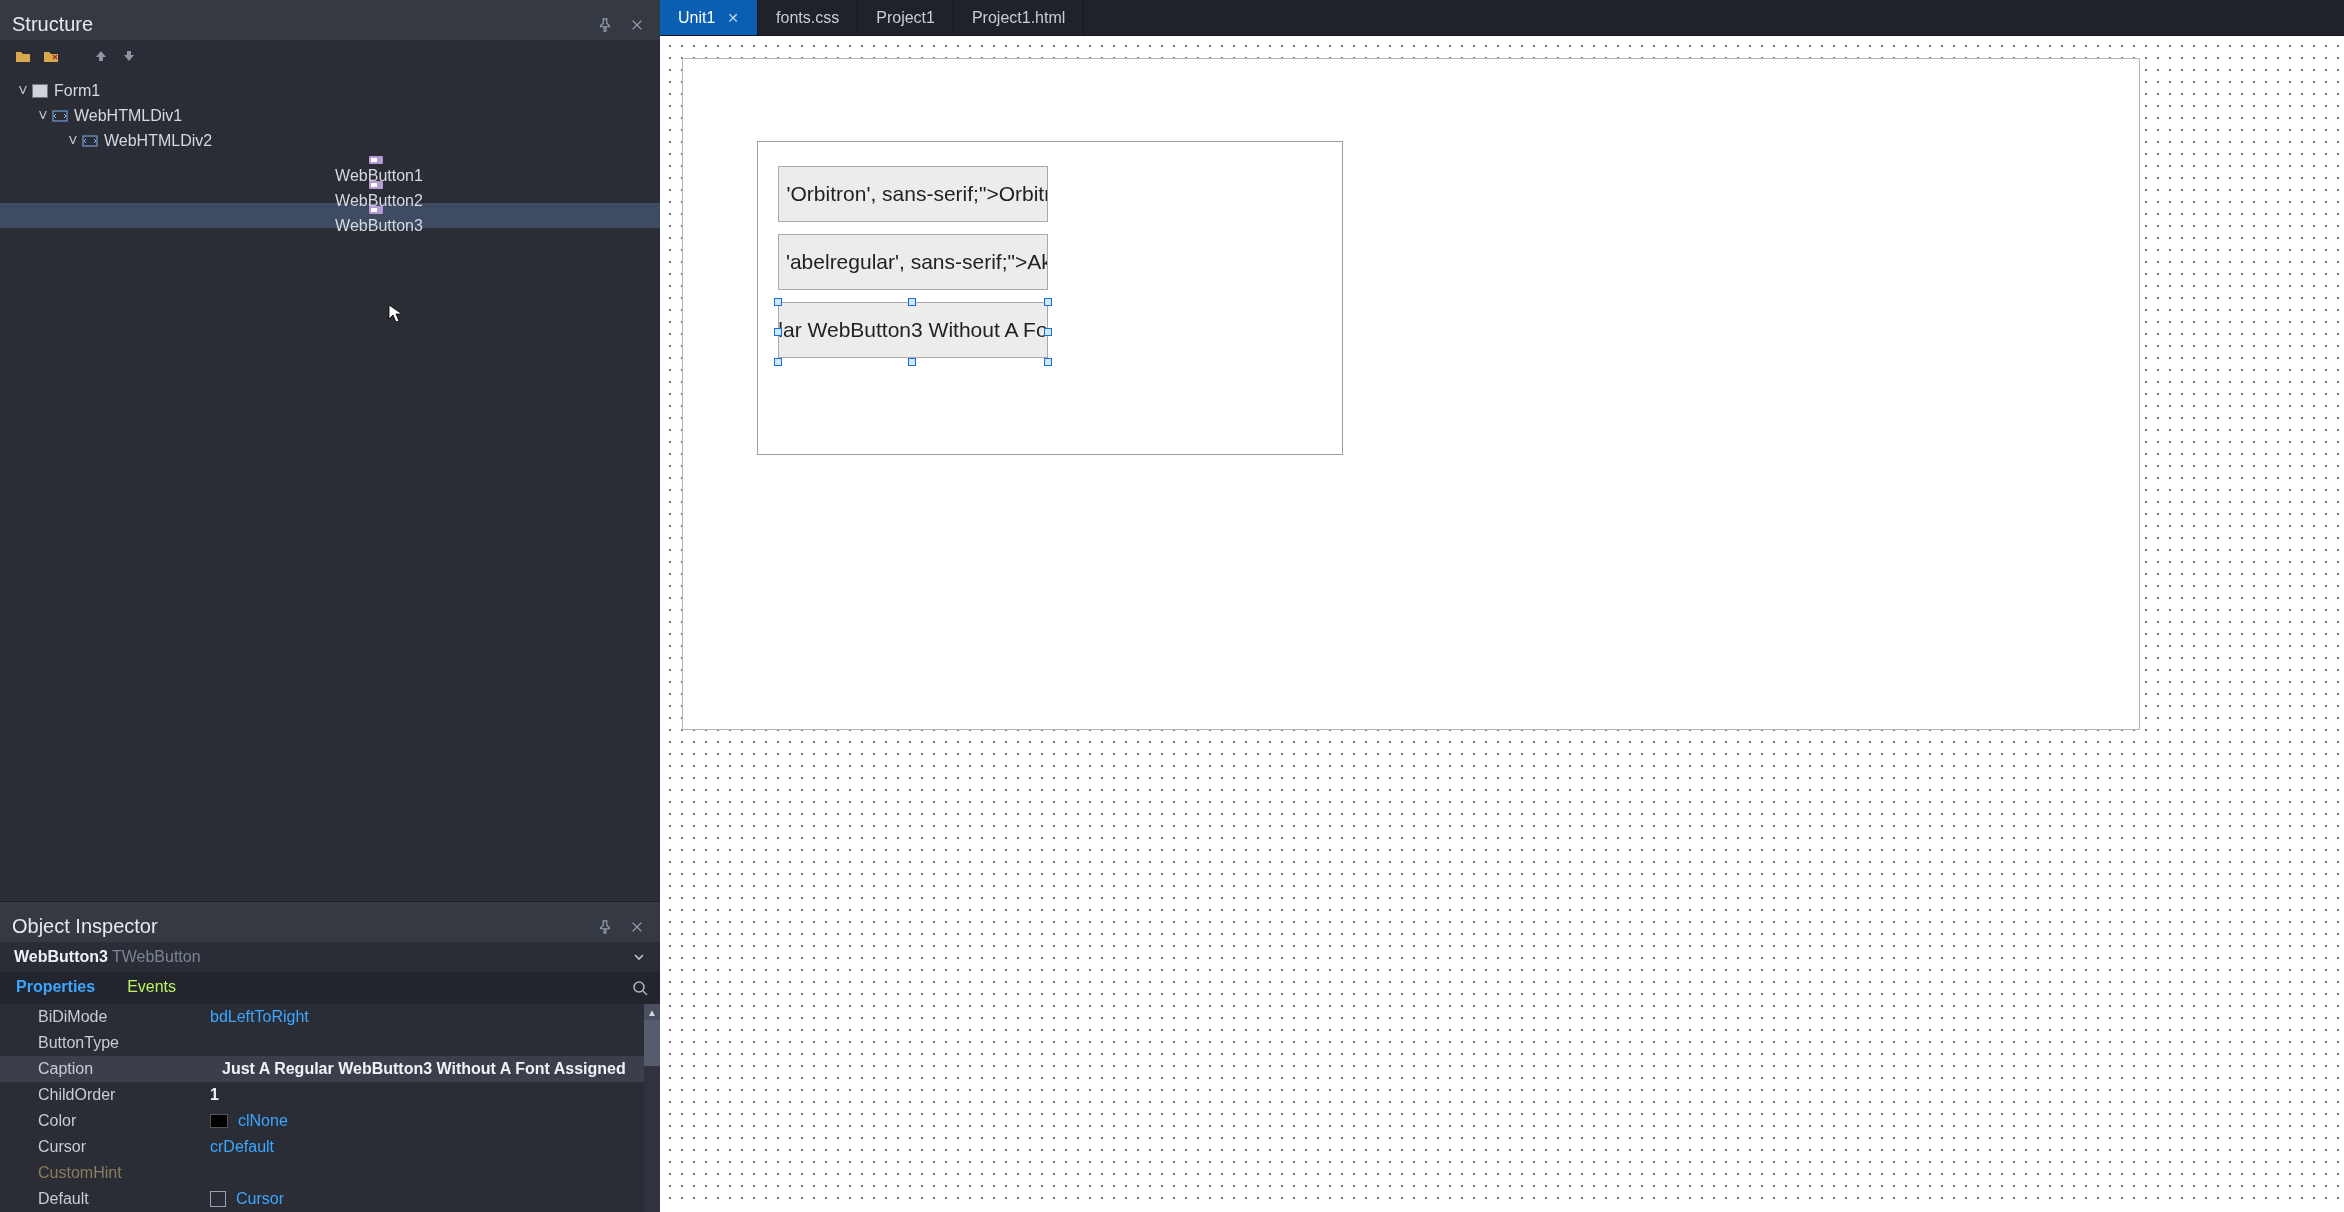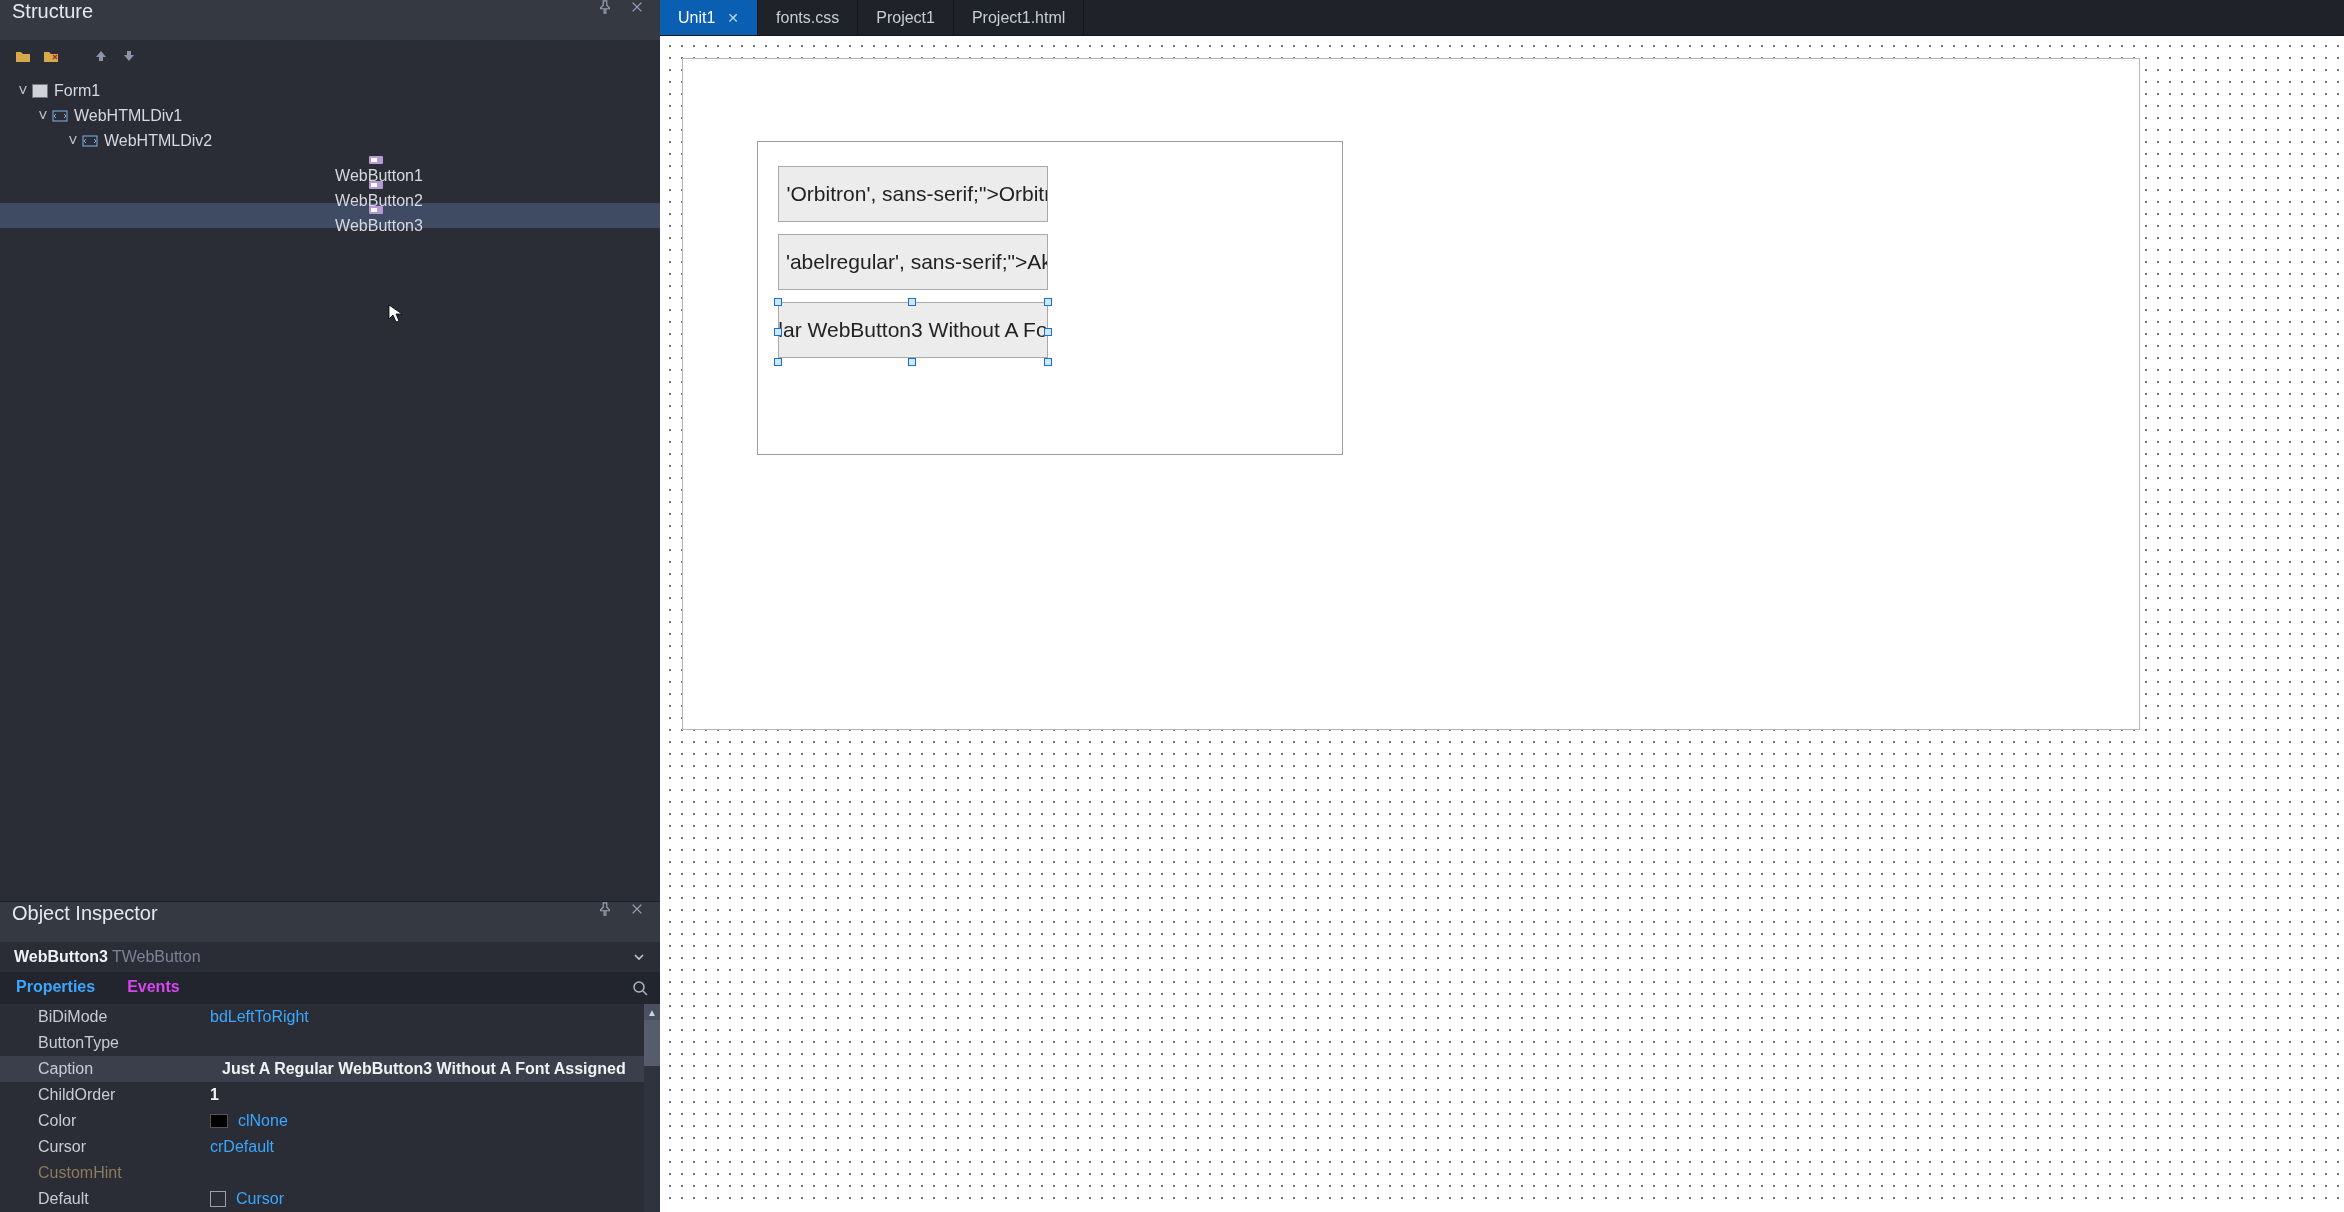--- a/index.html
+++ b/index.html
@@ -16,21 +16,21 @@
   
   .left-col {
     width: 660px;
     display: flex;
     flex-direction: column;
     background: #2a2d36;
   }
   .panel-header {
     height: 40px;
     display: flex;
-    align-items: flex-start;
+    align-items: flex-end;
     padding: 0 12px 4px 12px;
     background: #353942;
     color: #e6e9f0;
     font-size: 20px;
   }
   .panel-header .title { flex: 1; }
   .hdr-icon {
     width: 18px; height: 18px;
     margin-left: 14px;
     color: #96a0b3;
@@ -98,23 +98,22 @@
   .obj-row .caret { margin-left:auto; color:#c0c4cc; }
   .tabs-row {
     height: 32px;
     background: #22252d;
     display:flex;
     align-items:stretch;
     font-size:16px;
   }
   .tabs-row .tab {
     padding: 6px 16px 0 16px;
-    color:#d946ef;
+    color:#bef264;
     cursor:pointer;
-    font-weight:bold;
   }
   .tabs-row .tab.active { color:#3ba7ff; font-weight:700; }
   .tabs-row .spacer { flex:1; }
   .tabs-row .search-ic { width:40px; display:flex; align-items:center; justify-content:center; color:#aeb5c4;}
   .props {
     background:#2a2d36;
     font-size:16px;
   }
   .prop-row {
     display:flex;

